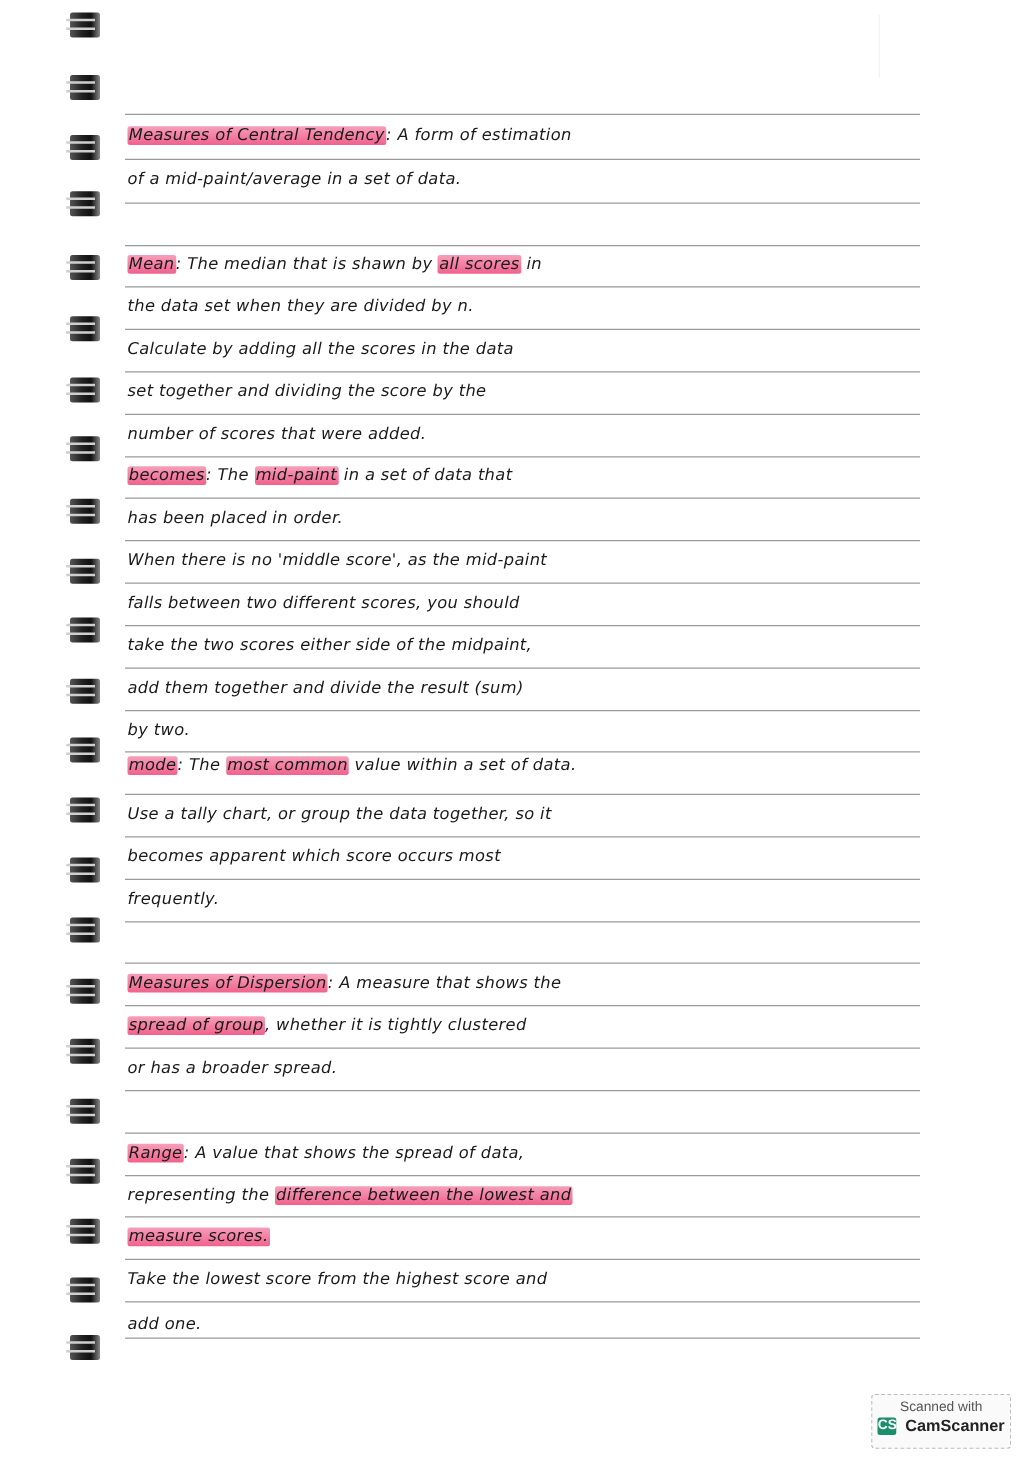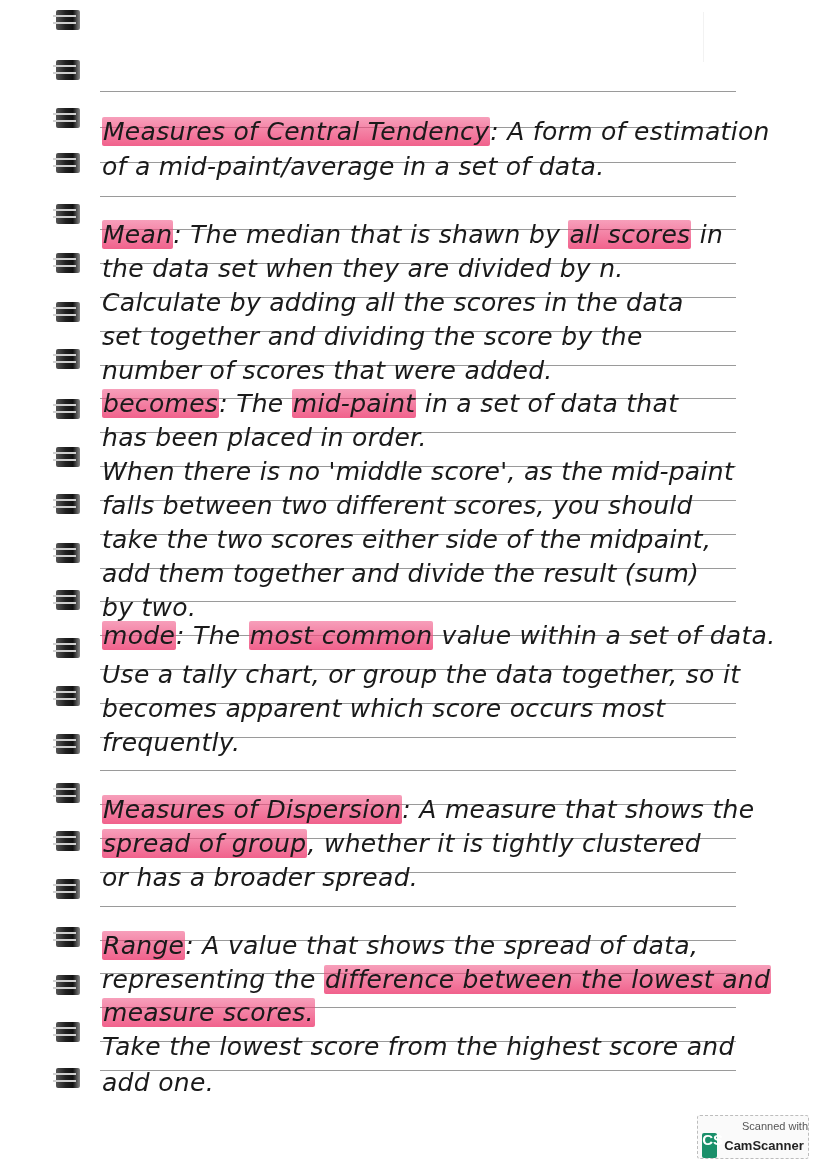--- a/index.html
+++ b/index.html
@@ -16,33 +16,33 @@
   .spiral::before, .spiral::after {
     content: ""; position: absolute; left: -3px; right: 4px; height: 2px; background: #cfcfcf;
   }
   .spiral::before { top: 5px; }
   .spiral::after { top: 12px; }
   .rule {
     position: absolute; left: 100px; width: 636px; height: 0; border-top: 1px solid #9a9a9a;
   }
   .line {
     position: absolute; left: 102px; width: 650px; height: 30px;
-    font-family: "DejaVu Sans", sans-serif; font-size: 25px; color: #1a1a1a;
-    white-space: nowrap; letter-spacing: 0.3px; font-style: italic; margin-top: 16px;
+    font-family: "DejaVu Sans", sans-serif; font-size: 13px; color: #1a1a1a;
+    white-space: nowrap; letter-spacing: 0.3px; font-style: italic;
   }
   .hl { background: #f0638f; background: linear-gradient(180deg, rgba(240,80,130,0.55), rgba(238,70,120,0.85)); border-radius: 2px; padding: 0 1px; }
   .badge {
     position: absolute; left: 697px; top: 1115px; width: 110px; height: 42px;
     border: 1px dashed #bdbdbd; border-radius: 3px; background: #fafafa;
     font-family: "Liberation Sans", sans-serif; text-align: center;
   }
-  .badge .sw { font-size: 11px; color: #555; margin-top: 4px; text-align: right; }
+  .badge .sw { font-size: 11px; color: #555; margin-top: 4px; }
   .badge .cs-row { display: flex; align-items: center; justify-content: center; margin-top: 1px; }
   .badge .cs-logo {
-    width: 15px; height: 25px; background: #1a8f6a; color: #fff; font-size: 15px; font-weight: bold;
+    width: 15px; height: 14px; background: #1a8f6a; color: #fff; font-size: 11px; font-weight: bold;
     line-height: 13px; border-radius: 2px; margin-right: 7px;
   }
   .badge .cs-name { font-size: 13px; font-weight: bold; color: #222; }
   .faint-mark { position: absolute; left: 703px; top: 12px; width: 20px; height: 50px; border-left: 1px solid #f2f2f2; }
 </style>
 </head>
 <body>
 
 <div class="page">
 

